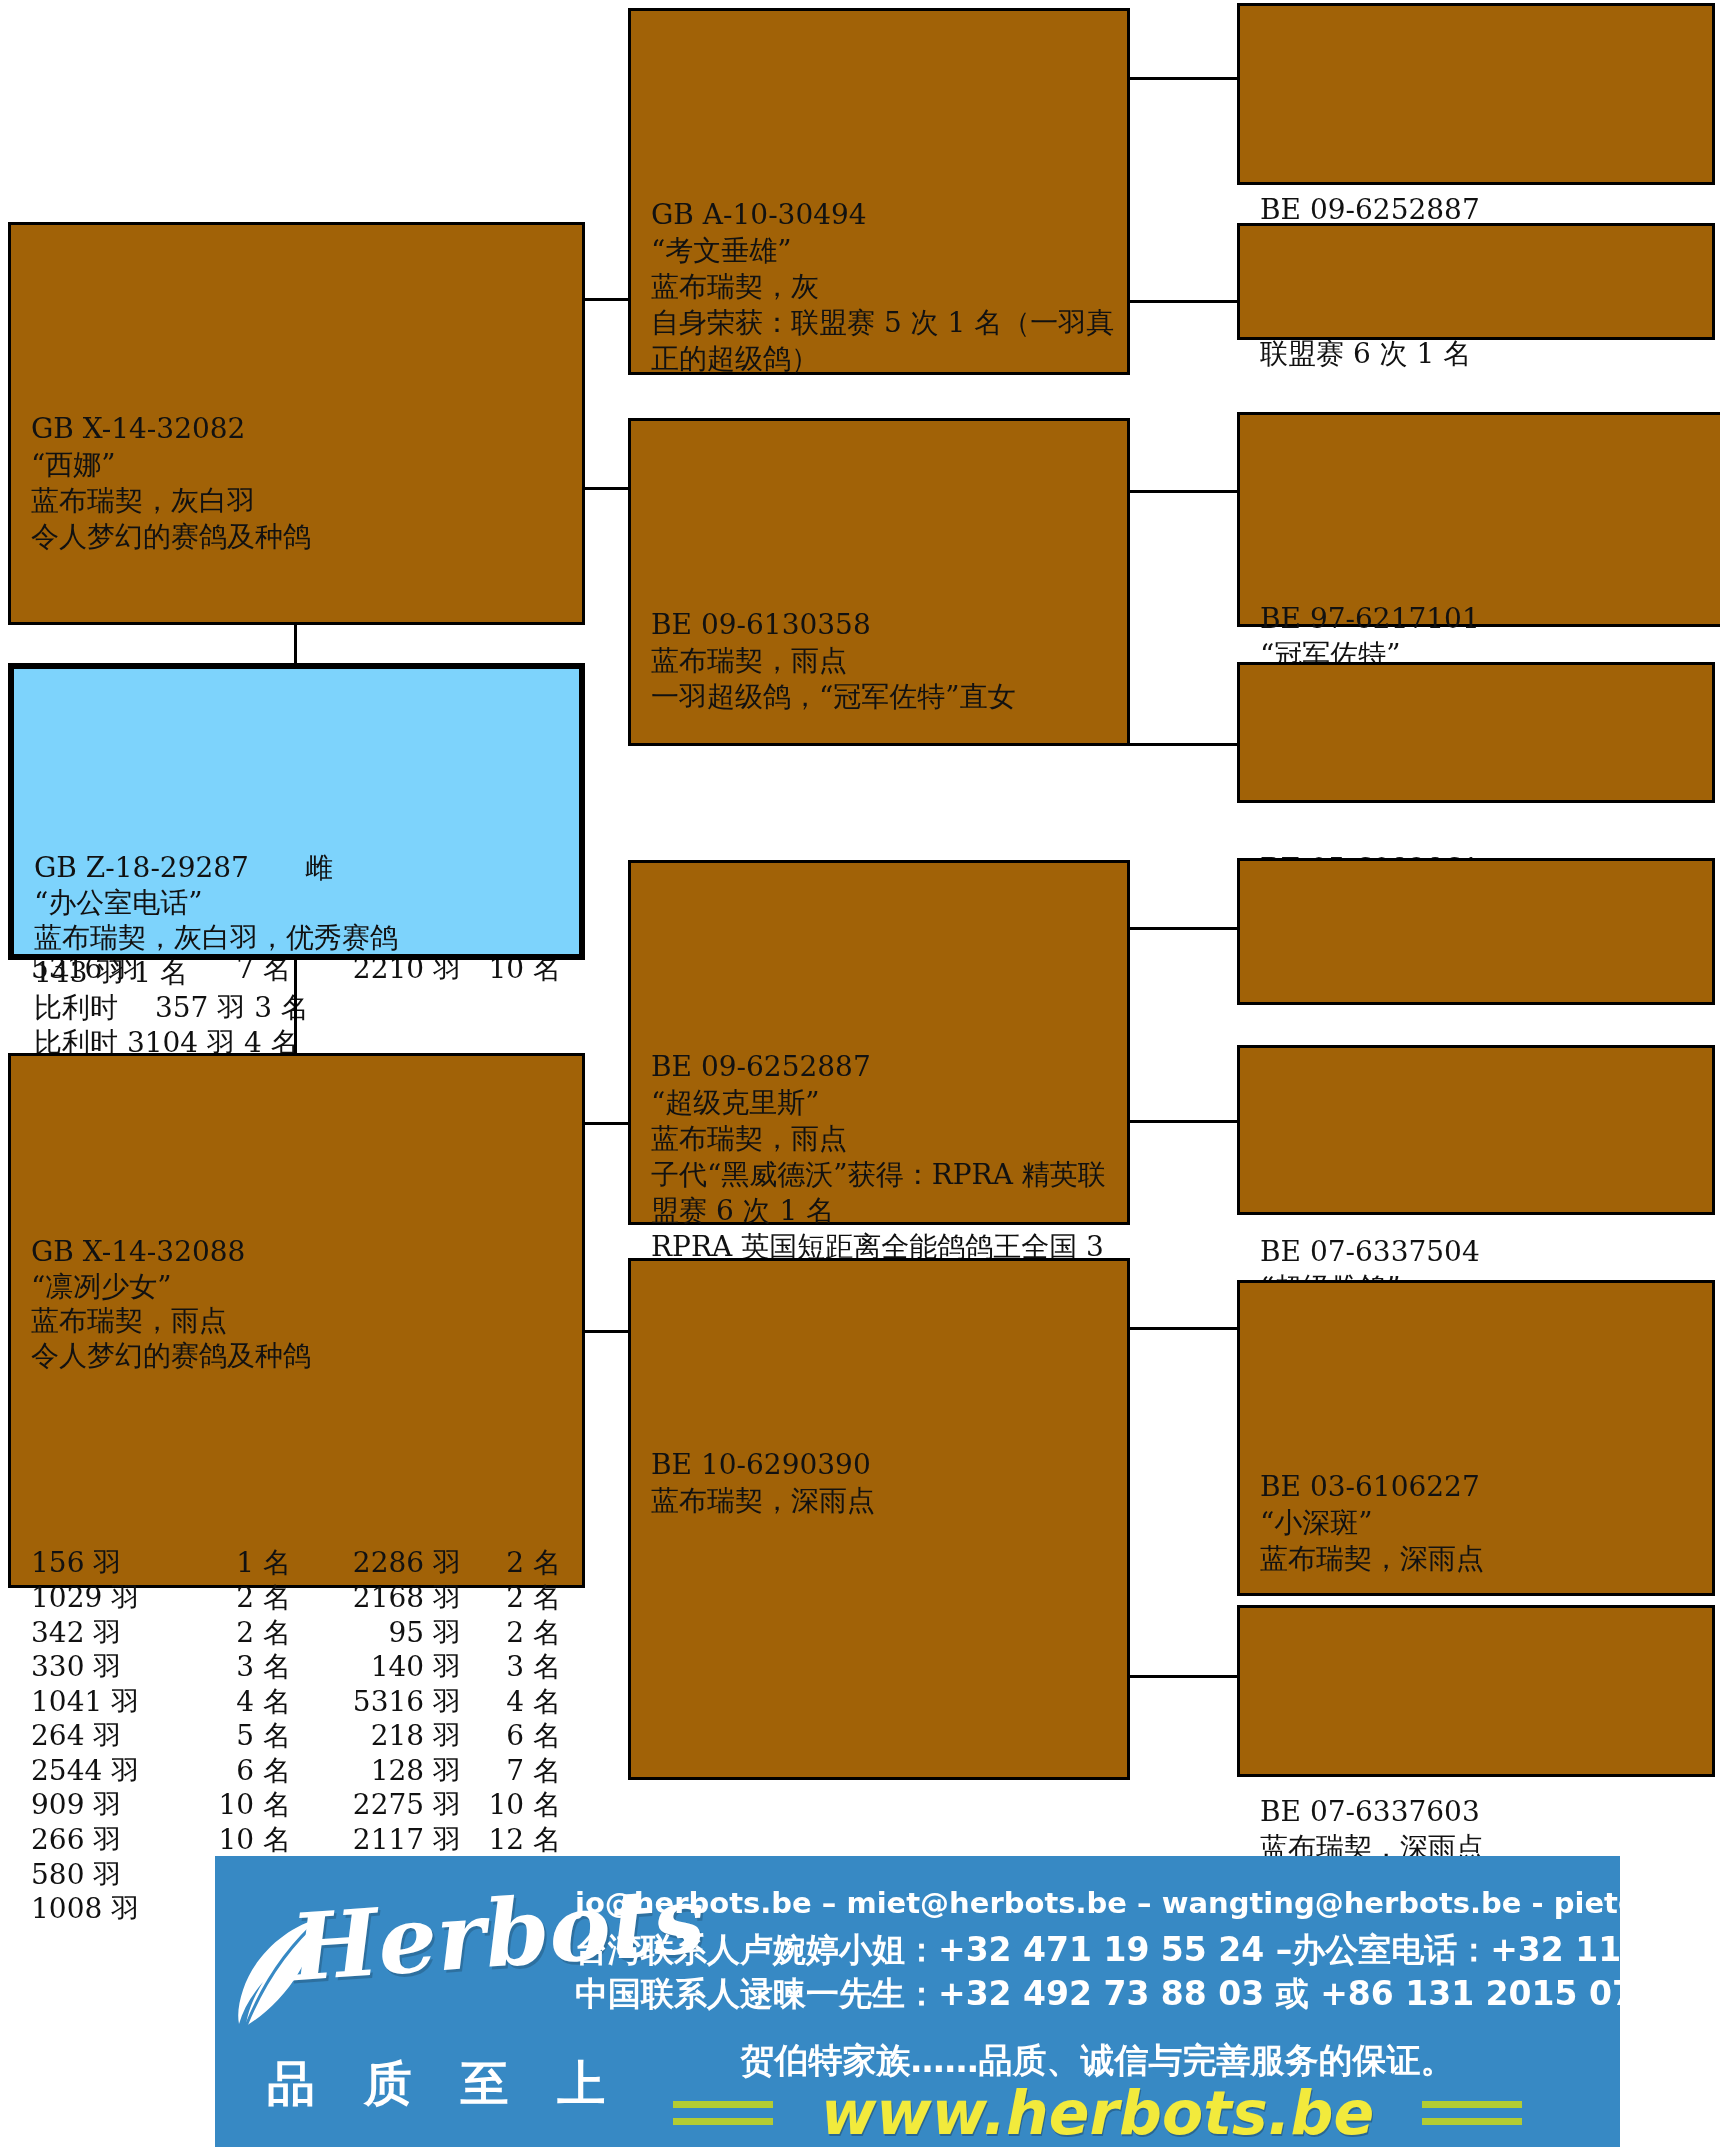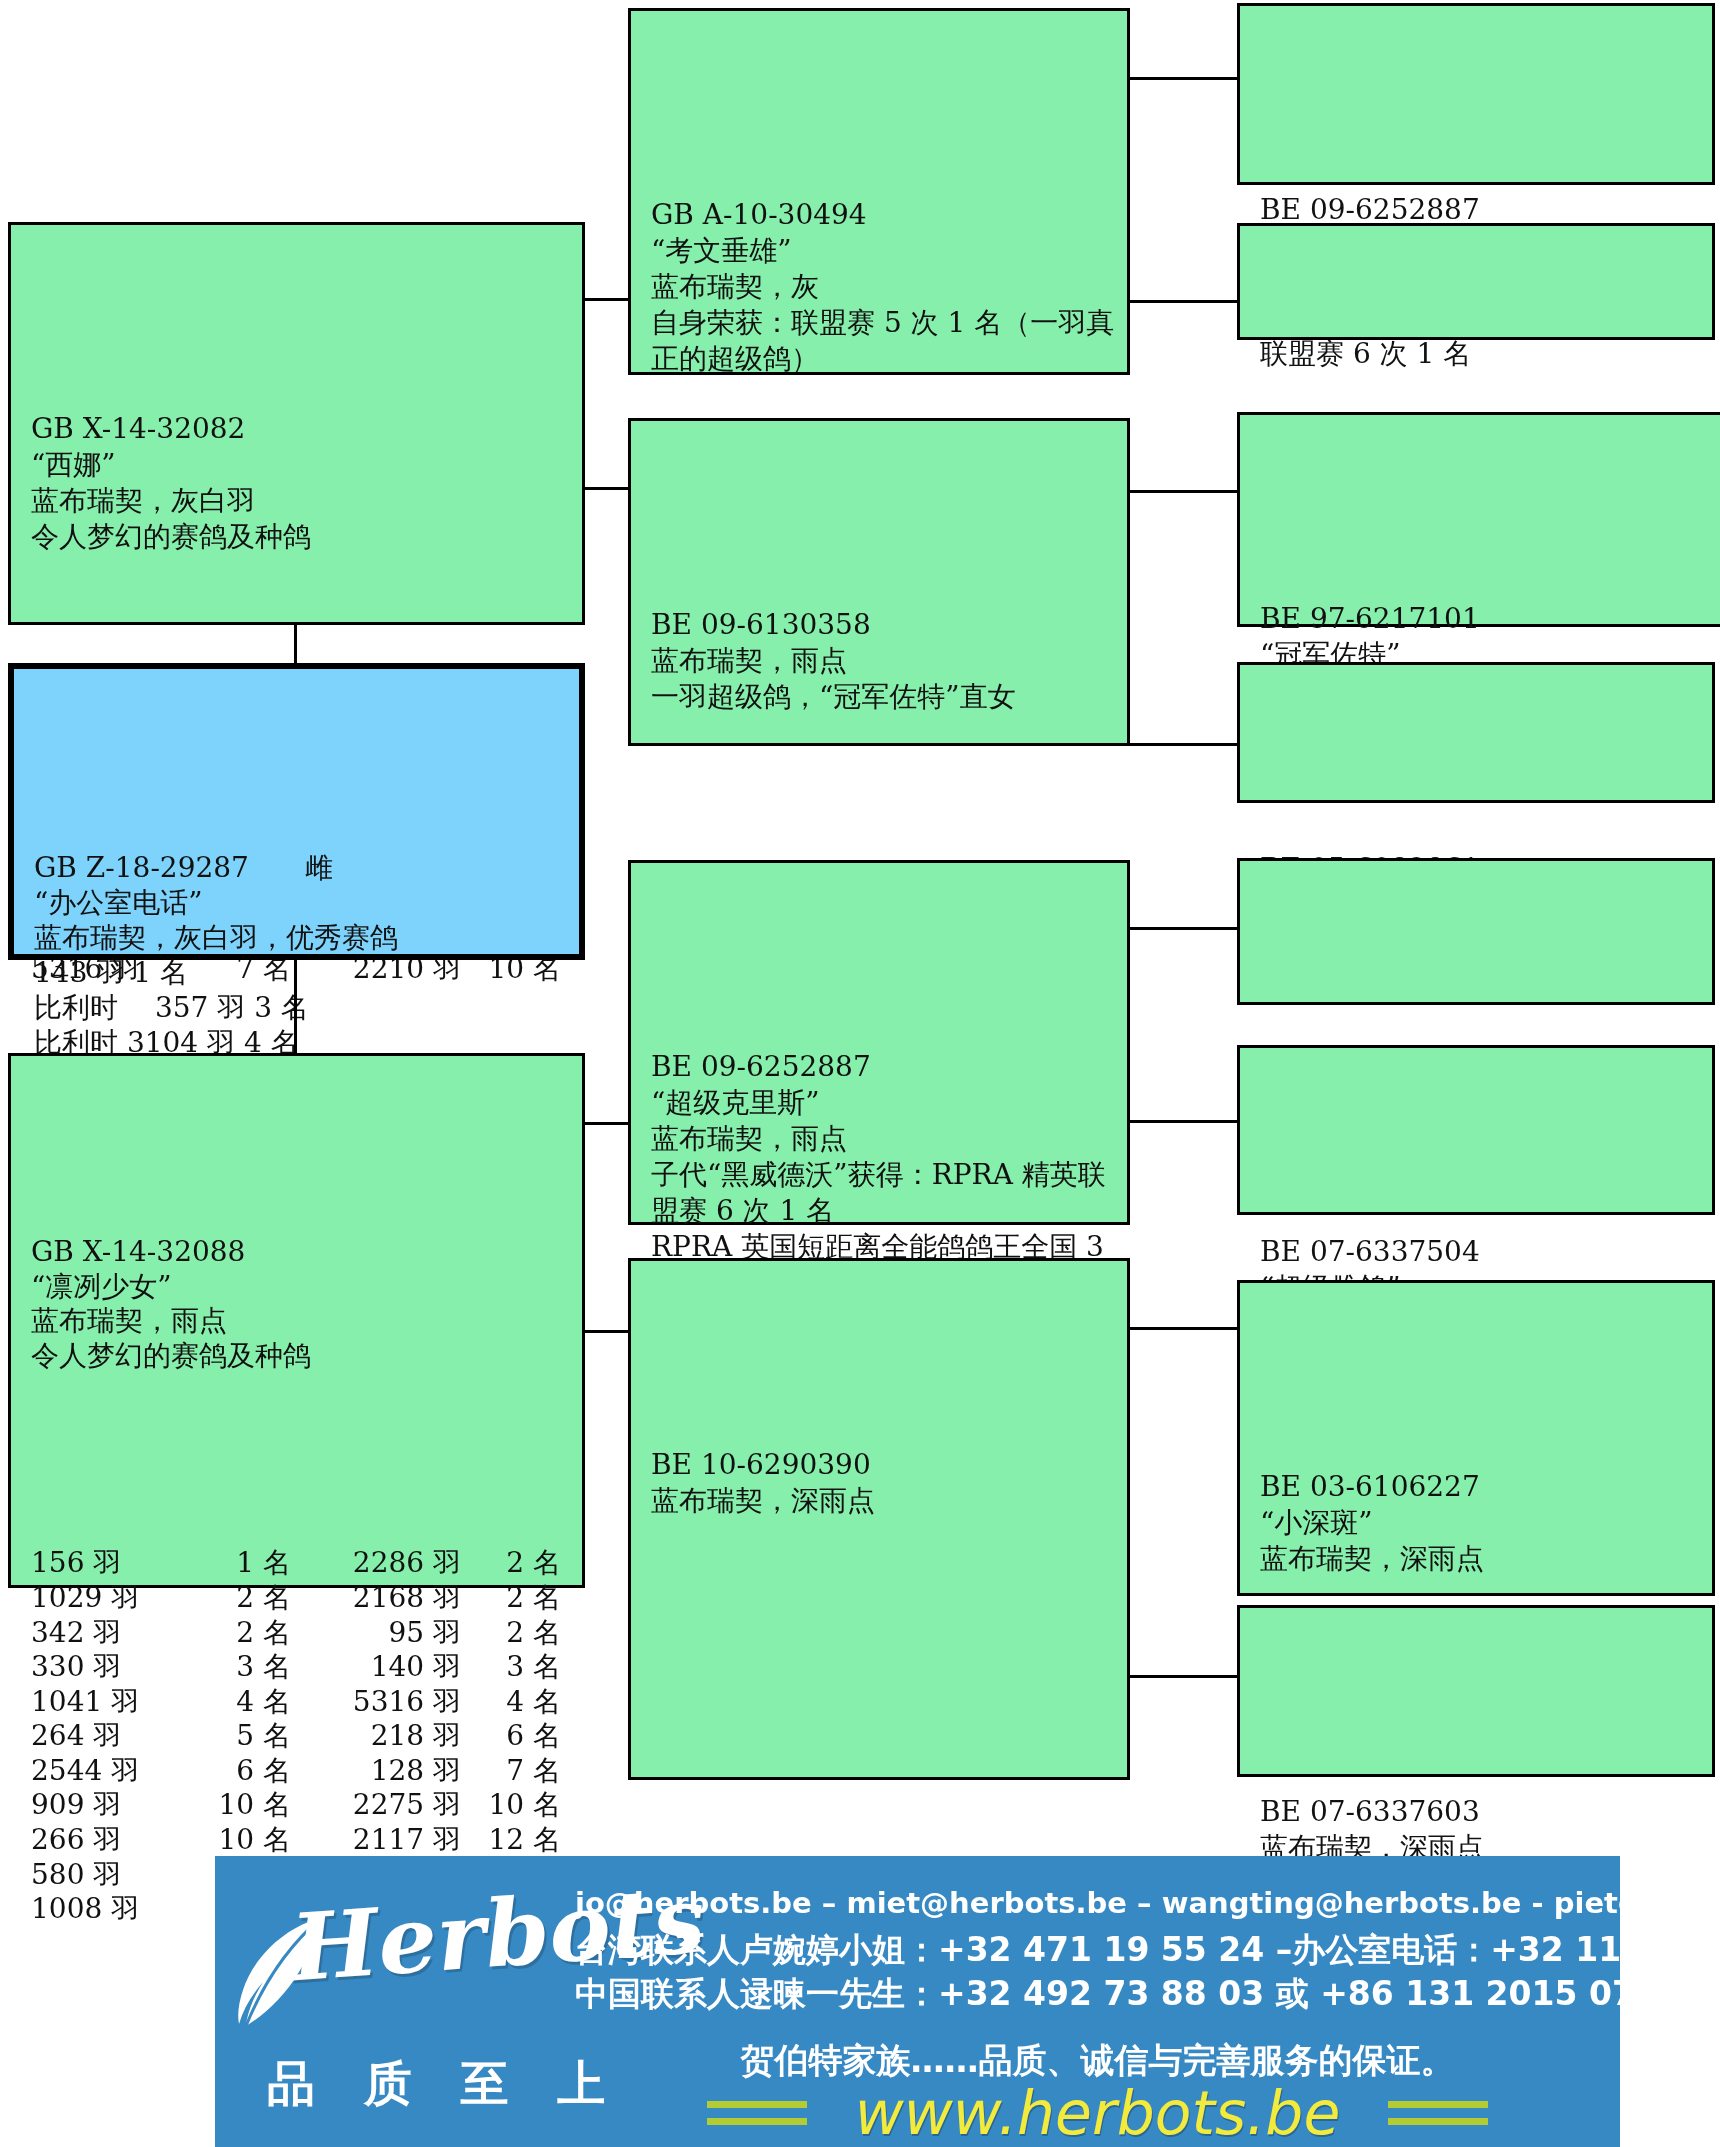--- a/index.html
+++ b/index.html
@@ -2,21 +2,21 @@
 <html style="--banner-bg: #3789c4; --website-yellow: #f2ea3c; --bars-green: #b3cc33;"><head>
 <meta charset="utf-8">
 <style>
   html,body{margin:0;padding:0;}
   body{
     width:1720px;height:2147px;position:relative;background:#ffffff;
     font-family:"DejaVu Serif","Liberation Serif",serif;color:#111;
     overflow:hidden;
   }
   .box{
-    position:absolute;border:3px solid #000;background:#86efac;box-sizing:border-box;
+    position:absolute;border:3px solid #000;background:#a16207;box-sizing:border-box;
     padding:6px 6px 0 20px;font-size:28px;line-height:36px;white-space:pre;
   }
   .box.subject{border-width:6px;background:#7dd3fc;line-height:35px;}
   .box.damBox{line-height:34.6px;}
   .bl{white-space:pre;}
   .rrow{display:grid;grid-template-columns:168px 92px 170px 100px;}
   .rc{text-align:right;white-space:pre;}
   .hline,.vline{position:absolute;background:#000;}
   .hline{height:3px;}
   .vline{width:3px;}
@@ -37,21 +37,21 @@
     position:absolute;left:52px;top:196px;font-size:48px;font-weight:bold;color:#fff;
     letter-spacing:16px;white-space:pre;
   }
   .banner-right{position:absolute;left:360px;top:0;width:1045px;height:291px;text-align:center;}
   .b-emails{position:absolute;left:0;top:30px;width:100%;font-size:29px;font-weight:bold;color:#fff;white-space:nowrap;}
   .b-tw{position:absolute;left:0;top:72px;width:100%;font-size:33px;font-weight:bold;color:#fff;white-space:nowrap;}
   .b-cn{position:absolute;left:0;top:116px;width:100%;font-size:33px;font-weight:bold;color:#fff;white-space:nowrap;}
   .b-slogan{position:absolute;left:0;top:182px;width:100%;font-size:34px;font-weight:bold;color:#fff;white-space:nowrap;}
   .b-www{position:absolute;left:0;top:222px;width:100%;display:flex;align-items:center;justify-content:center;gap:48px;}
   .b-url{
-    font-size:60px;font-weight:normal;font-style:italic;color:var(--website-yellow,#f2ea3c);
+    font-size:60px;font-weight:bold;font-style:italic;color:var(--website-yellow,#f2ea3c);
     text-shadow:1px 2px 0 rgba(0,0,0,0.25);
     text-align:center;
   }
   .eqbar{
     width:100px;height:10px;
     border-top:7px solid var(--bars-green,#b3cc33);
     border-bottom:7px solid var(--bars-green,#b3cc33);
   }
 </style>
 </head>

